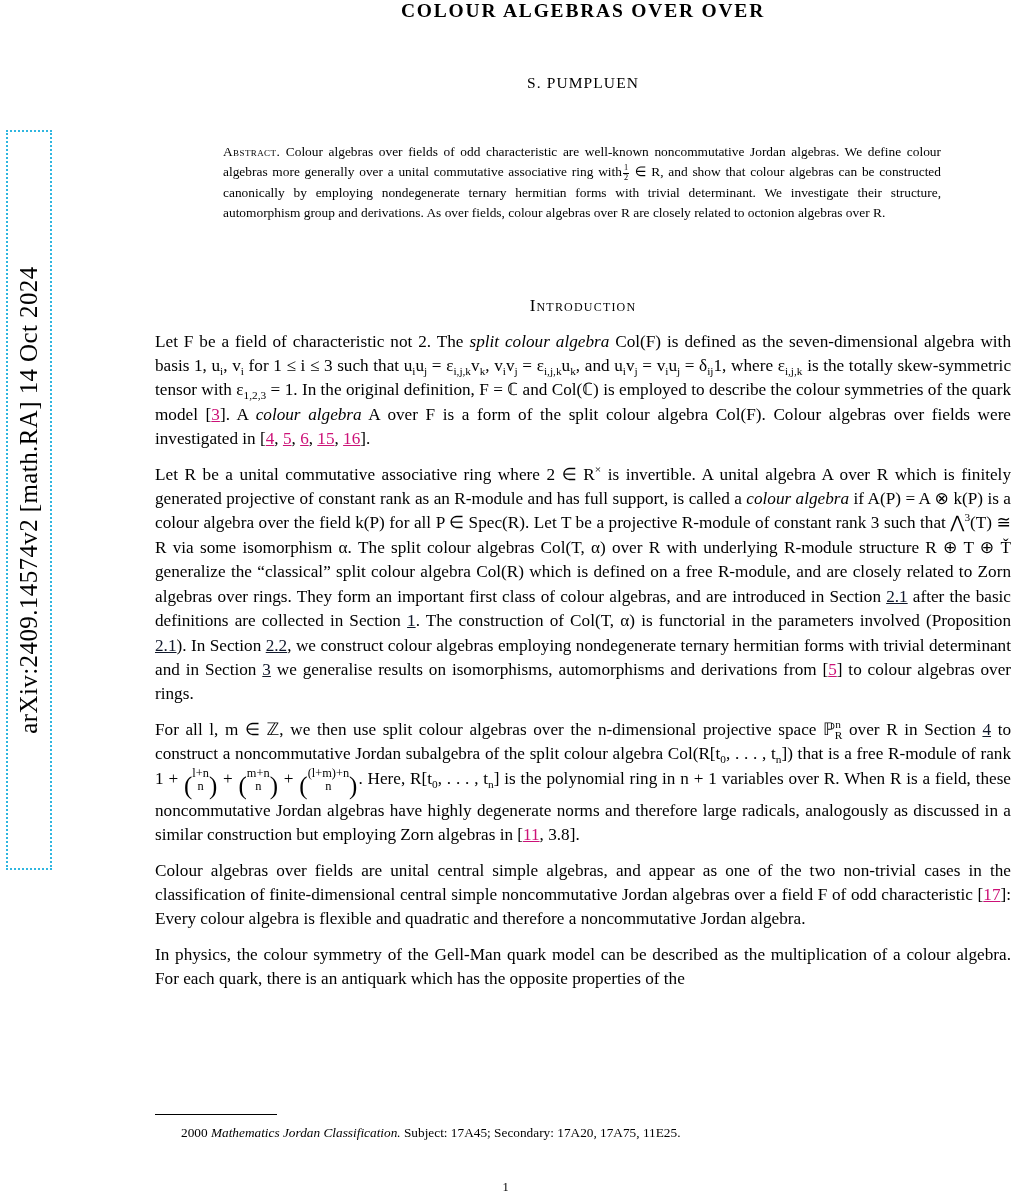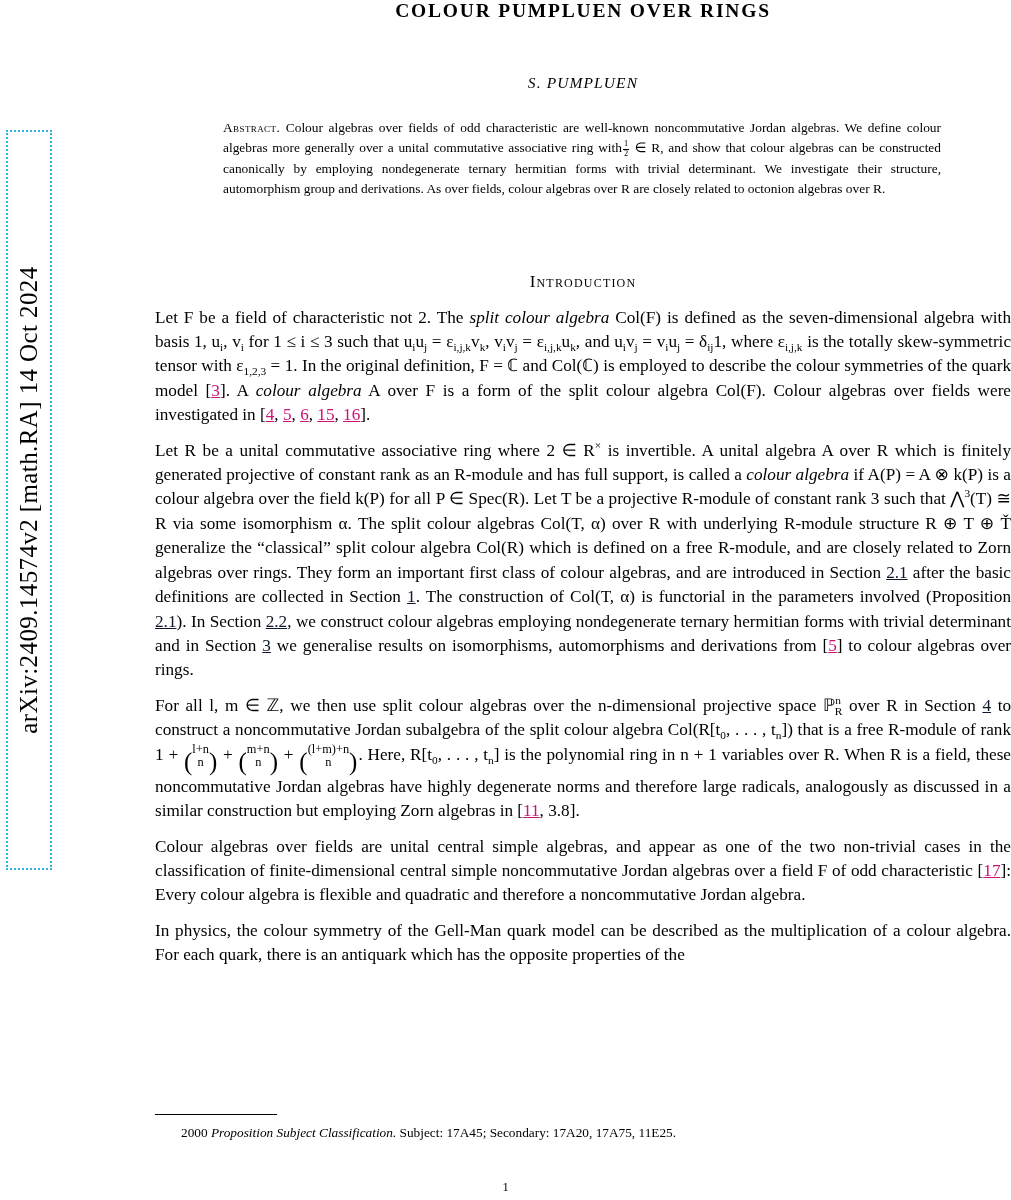--- a/index.html
+++ b/index.html
@@ -58,25 +58,24 @@
     margin: 0;
     padding-top: 0px;
     font-family: "Liberation Serif", serif;
   }
   .author {
     text-align: center;
     margin-top: 52px;
     font-size: 15.5px;
     letter-spacing: 1.1px;
     font-variant: small-caps;
-    font-style: italic;
   }
 
   .abstract {
-    margin: 26px 0 0 68px;
+    margin: 50px 0 0 68px;
     width: 718px;
     font-size: 13.4px;
     line-height: 1.52;
     text-align: justify;
   }
   .abstract .lead {
     font-variant: small-caps;
     letter-spacing: 0.4px;
   }
 
@@ -163,21 +162,21 @@
 <body>
 
 <div class="page">
 
   <div class="arxiv-stamp">
     <span class="txt">arXiv:2409.14574v2  [math.RA]  14 Oct 2024</span>
   </div>
 
   <div class="content">
 
-    <h1 class="title">COLOUR PUMPLUEN OVER RINGS</h1>
+    <h1 class="title">COLOUR ALGEBRAS OVER OVER</h1>
 
     <div class="author">S. PUMPLUEN</div>
 
     <div class="abstract">
       <span class="lead">Abstract.</span>
       <span>Colour algebras over fields of odd characteristic are well-known noncommutative Jordan algebras. We define colour algebras more generally over a unital commutative associative ring with</span><span class="frac"><span class="num">1</span><span class="den">2</span></span>
       <span>∈ R, and show that colour algebras can be constructed canonically by employing nondegenerate ternary hermitian forms with trivial determinant. We investigate their structure, automorphism group and derivations. As over fields, colour algebras over R are closely related to octonion algebras over R.</span>
     </div>
 
     <h2 class="section">Introduction</h2>
@@ -192,20 +191,20 @@
 
     <p class="body"><span>In physics, the colour symmetry of the Gell-Man quark model can be described as the multiplication of a colour algebra. For each quark, there is an antiquark which has the opposite properties of the</span></p>
 
   </div>
 
   <div class="footnote-rule"></div>
 
   <div class="footnotes">
     <div class="fn">
       <span>2000</span>
-      <i>Proposition Subject Classification.</i>
+      <i>Mathematics Jordan Classification.</i>
       <span>Subject: 17A45; Secondary: 17A20, 17A75, 11E25.</span>
     </div>
   </div>
 
   <div class="pagenum">1</div>
 
 </div>
 
 </body></html>

